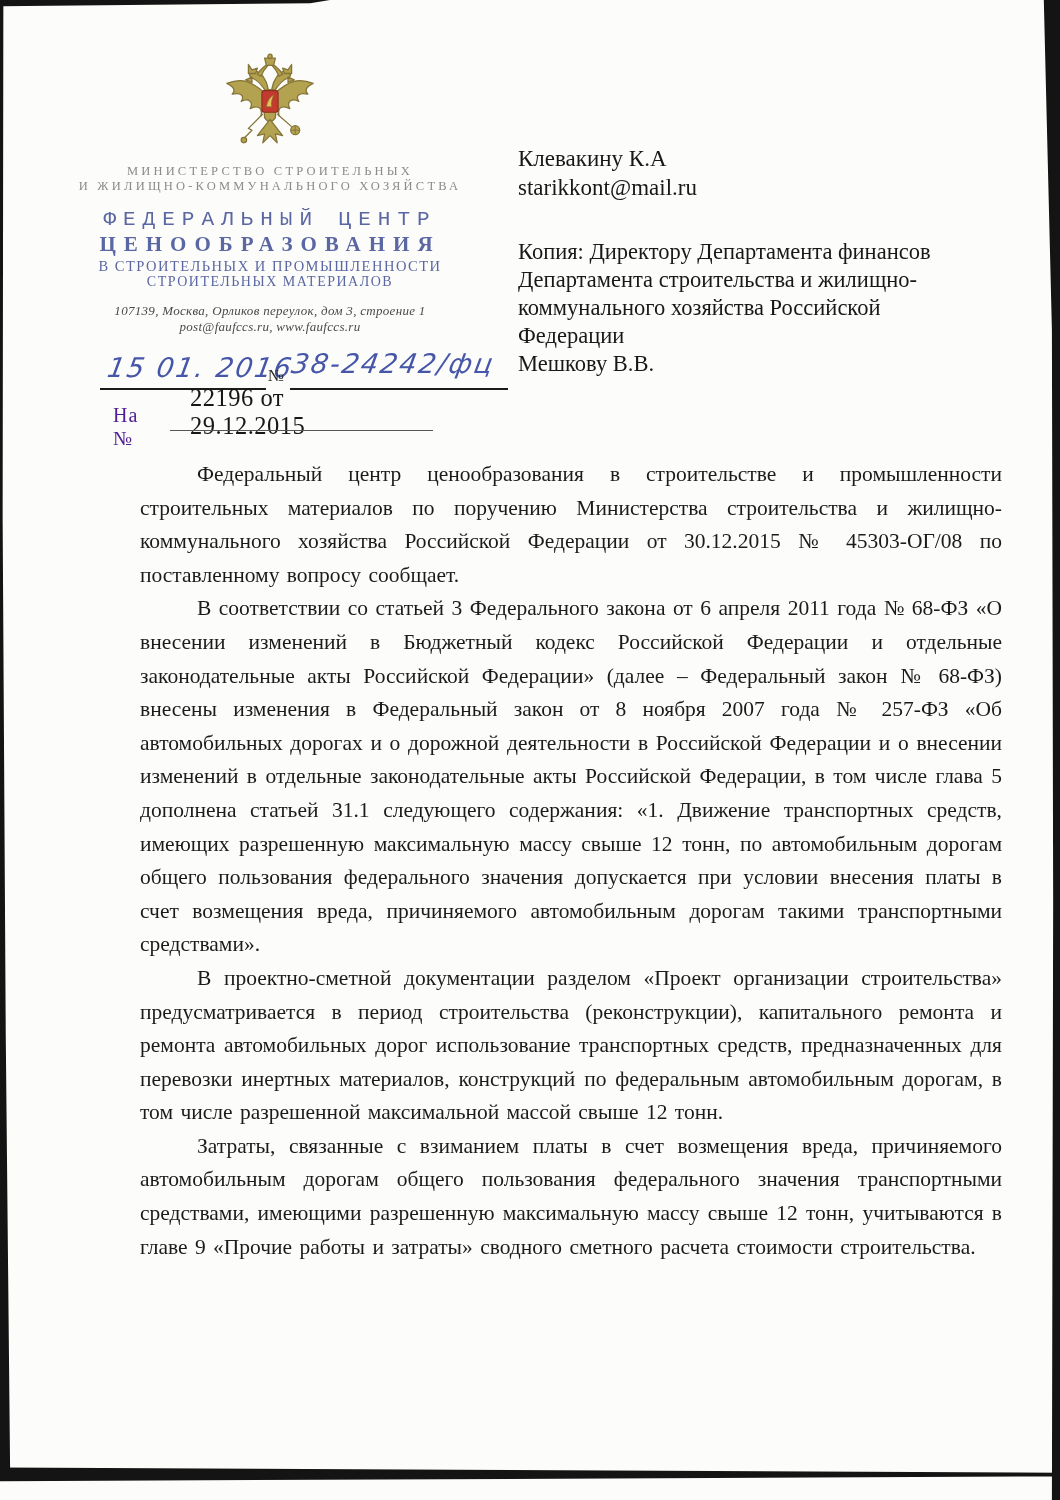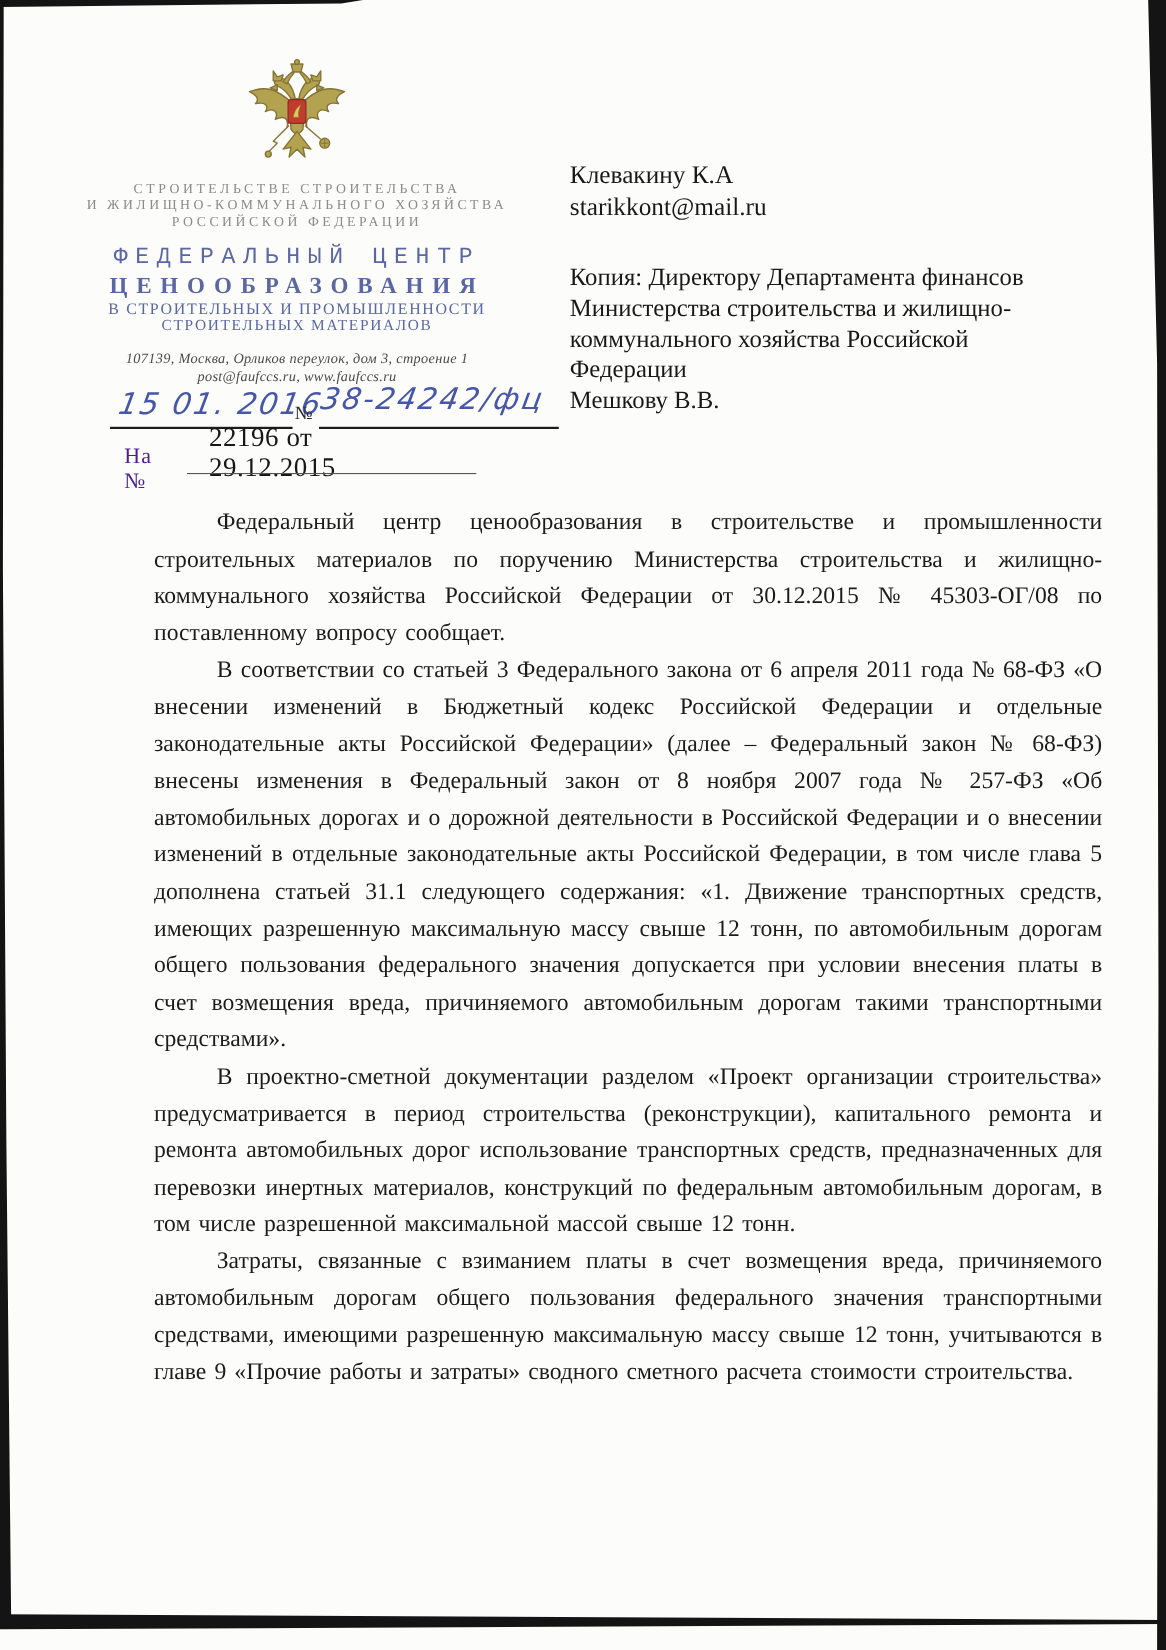--- a/index.html
+++ b/index.html
@@ -98,23 +98,22 @@
         <path d="M68 68 L84 82" fill="none"></path>
         <circle cx="88" cy="86" r="5"></circle>
         <path d="M84 86 h8 M88 82 v8" fill="none" stroke-width="1"></path>
       </g>
 
       <rect x="51" y="42" width="18" height="24" rx="3" fill="#c23b2e" stroke="#8a2f22" stroke-width="1.2"></rect>
       <path d="M56 60 C57 54 60 49 64 47 C62 52 61 56 62 60 Z" fill="#e0c45c" stroke="#8a6f2a" stroke-width="0.8"></path>
     </svg>
 
     <div class="ministry">
-      <div>СТРОИТЕЛЬСТВЕ СТРОИТЕЛЬСТВА</div>
+      <div>МИНИСТЕРСТВО СТРОИТЕЛЬНЫХ</div>
       <div>И ЖИЛИЩНО-КОММУНАЛЬНОГО ХОЗЯЙСТВА</div>
-      <div>РОССИЙСКОЙ ФЕДЕРАЦИИ</div>
     </div>
 
     <div class="org">
       <div class="org-l1">ФЕДЕРАЛЬНЫЙ ЦЕНТР</div>
       <div class="org-l2">ЦЕНООБРАЗОВАНИЯ</div>
       <div class="org-l3">В СТРОИТЕЛЬНЫХ И ПРОМЫШЛЕННОСТИ</div>
       <div class="org-l4">СТРОИТЕЛЬНЫХ МАТЕРИАЛОВ</div>
     </div>
 
     <div class="addr">
@@ -132,21 +131,21 @@
     <div class="typed-ref">22196 от 29.12.2015</div>
     <div class="na-no">На №</div>
     <div class="uline ul-3"></div>
   </div>
 
   <div class="recipient">
     <div>Клевакину К.А</div>
     <div>starikkont@mail.ru</div>
     <div class="copy">
       <div>Копия: Директору Департамента финансов</div>
-      <div>Министерства строительства и жилищно-</div>
+      <div>Департамента строительства и жилищно-</div>
       <div>коммунального хозяйства Российской</div>
       <div>Федерации</div>
       <div>Мешкову В.В.</div>
     </div>
   </div>
 
   <div class="body">
     <p>Федеральный центр ценообразования в строительстве и промышленности строительных материалов по поручению Министерства строительства и жилищно-коммунального хозяйства Российской Федерации от 30.12.2015 № 45303-ОГ/08 по поставленному вопросу сообщает.</p>
     <p>В соответствии со статьей 3 Федерального закона от 6 апреля 2011 года № 68-ФЗ «О внесении изменений в Бюджетный кодекс Российской Федерации и отдельные законодательные акты Российской Федерации» (далее – Федеральный закон № 68-ФЗ) внесены изменения в Федеральный закон от 8 ноября 2007 года № 257-ФЗ «Об автомобильных дорогах и о дорожной деятельности в Российской Федерации и о внесении изменений в отдельные законодательные акты Российской Федерации, в том числе глава 5 дополнена статьей 31.1 следующего содержания: «1. Движение транспортных средств, имеющих разрешенную максимальную массу свыше 12 тонн, по автомобильным дорогам общего пользования федерального значения допускается при условии внесения платы в счет возмещения вреда, причиняемого автомобильным дорогам такими транспортными средствами».</p>
     <p>В проектно-сметной документации разделом «Проект организации строительства» предусматривается в период строительства (реконструкции), капитального ремонта и ремонта автомобильных дорог использование транспортных средств, предназначенных для перевозки инертных материалов, конструкций по федеральным автомобильным дорогам, в том числе разрешенной максимальной массой свыше 12 тонн.</p>

